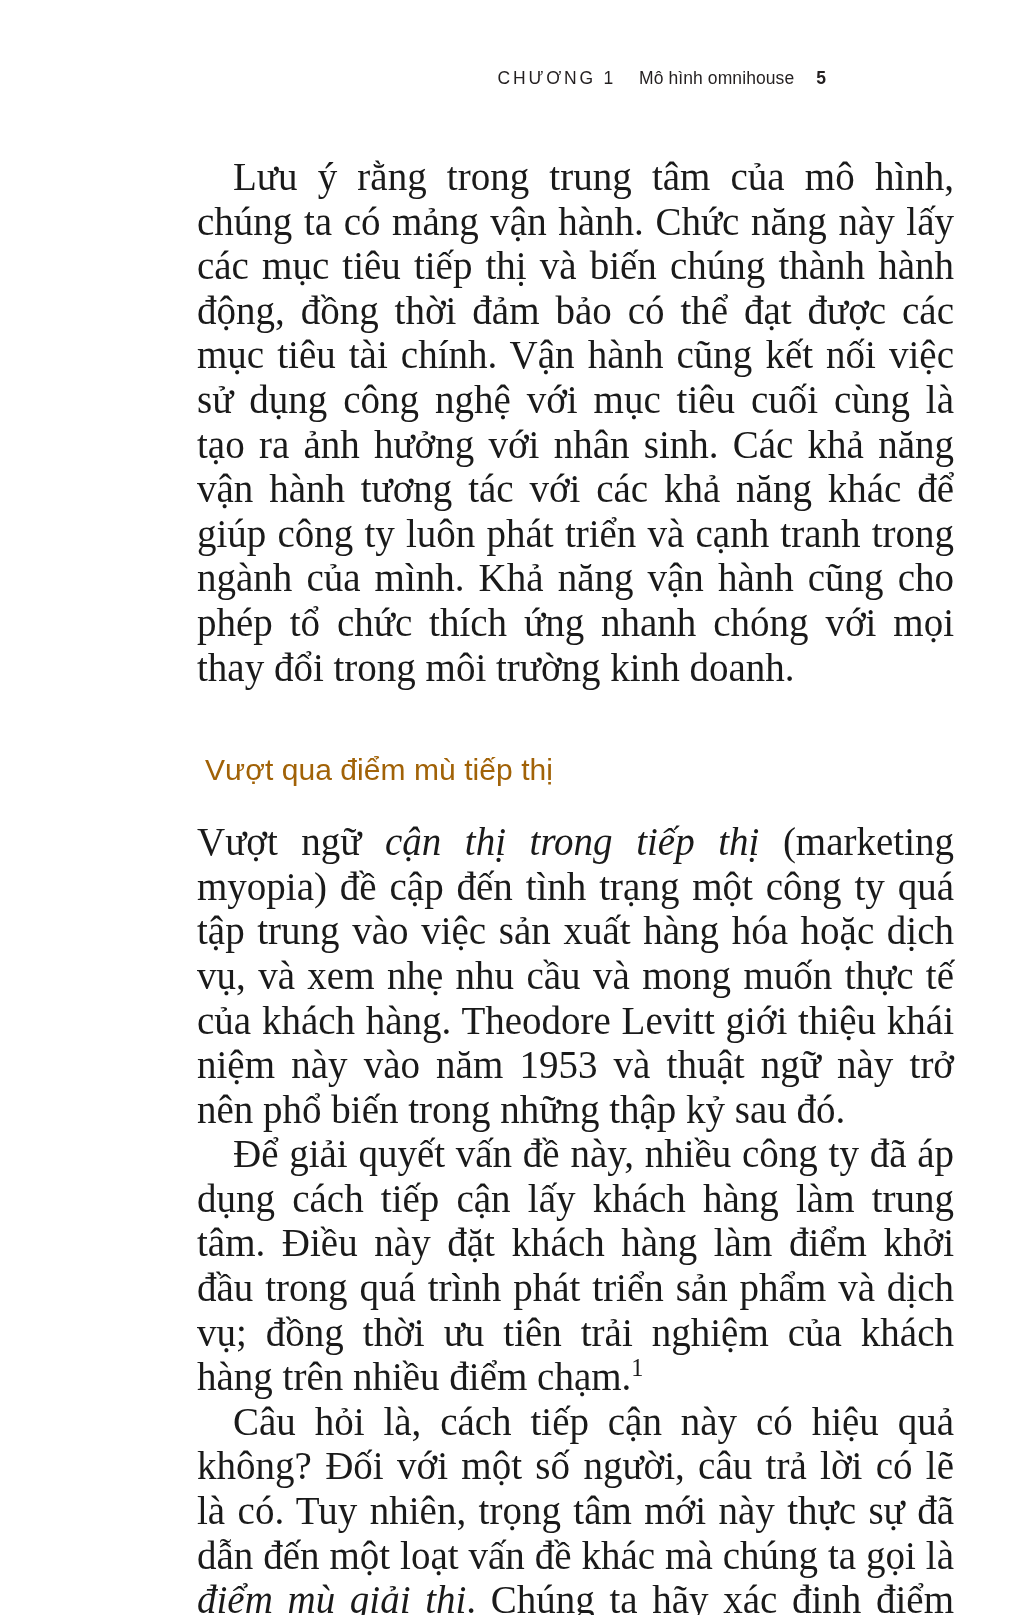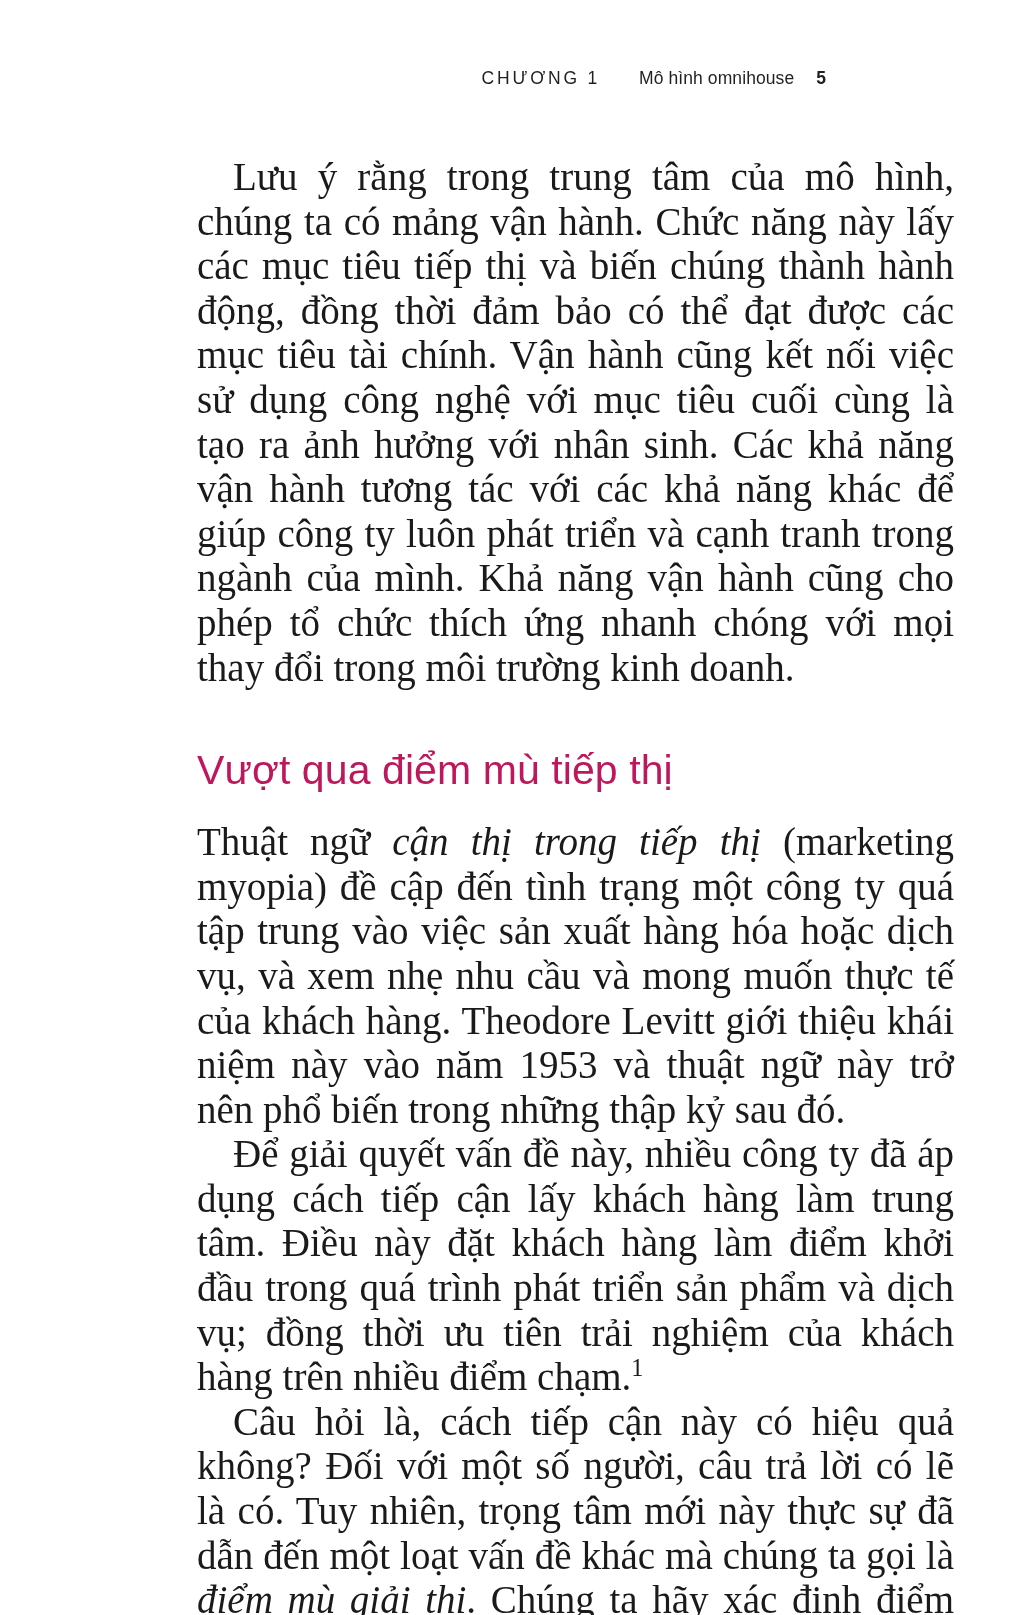--- a/index.html
+++ b/index.html
@@ -30,21 +30,21 @@
     font-family: "Liberation Sans", sans-serif;
     font-size: 17.5px;
     color: #231f20;
     letter-spacing: 0.09em;
   }
   .running-head .chapter-label {
     letter-spacing: 0.16em;
     font-weight: 400;
   }
   .running-head .chapter-title {
-    margin-left: 39px;
+    margin-left: 23px;
     letter-spacing: 0.005em;
   }
   .running-head .folio {
     margin-left: 22px;
     font-weight: 700;
     letter-spacing: 0;
   }
 
   
   .text-column {
@@ -80,27 +80,27 @@
   }
 
   sup.footnote-ref {
     font-size: 0.62em;
     vertical-align: super;
     line-height: 0;
   }
 
   
   h2.section-heading {
-    margin: 0;
+    margin: 8px;
     padding: 0;
     font-family: "Liberation Sans", sans-serif;
     font-weight: 400;
-    font-size: 41px;
+    font-size: 30px;
     line-height: 48px;
-    color: #be185d;
+    color: #a16207;
     letter-spacing: 0.002em;
   }
 
   .heading-block {
     margin-top: 56px;
     margin-bottom: 26px;
   }
 </style>
 </head>
 <body>
@@ -115,21 +115,21 @@
 
   <div class="text-column">
 
     <p class="body-text indent">Lưu ý rằng trong trung tâm của mô hình, chúng ta có mảng vận hành. Chức năng này lấy các mục tiêu tiếp thị và biến chúng thành hành động, đồng thời đảm bảo có thể đạt được các mục tiêu tài chính. Vận hành cũng kết nối việc sử dụng công nghệ với mục tiêu cuối cùng là tạo ra ảnh hưởng với nhân sinh. Các khả năng vận hành tương tác với các khả năng khác để giúp công ty luôn phát triển và cạnh tranh trong ngành của mình. Khả năng vận hành cũng cho phép tổ chức thích ứng nhanh chóng với mọi thay đổi trong môi trường kinh doanh.</p>
 
     <div class="heading-block">
       <h2 class="section-heading">Vượt qua điểm mù tiếp thị</h2>
     </div>
 
     <p class="body-text flush">
-      <span>Thuật ngữ </span><em class="term">cận thị trong tiếp thị</em><span> (marketing myopia) đề cập đến tình trạng một công ty quá tập trung vào việc sản xuất hàng hóa hoặc dịch vụ, và xem nhẹ nhu cầu và mong muốn thực tế của khách hàng. Theodore Levitt giới thiệu khái niệm này vào năm 1953 và thuật ngữ này trở nên phổ biến trong những thập kỷ sau đó.</span>
+      <span>Vượt ngữ </span><em class="term">cận thị trong tiếp thị</em><span> (marketing myopia) đề cập đến tình trạng một công ty quá tập trung vào việc sản xuất hàng hóa hoặc dịch vụ, và xem nhẹ nhu cầu và mong muốn thực tế của khách hàng. Theodore Levitt giới thiệu khái niệm này vào năm 1953 và thuật ngữ này trở nên phổ biến trong những thập kỷ sau đó.</span>
     </p>
 
     <p class="body-text indent">
       <span>Để giải quyết vấn đề này, nhiều công ty đã áp dụng cách tiếp cận lấy khách hàng làm trung tâm. Điều này đặt khách hàng làm điểm khởi đầu trong quá trình phát triển sản phẩm và dịch vụ; đồng thời ưu tiên trải nghiệm của khách hàng trên nhiều điểm chạm.</span><sup class="footnote-ref">1</sup>
     </p>
 
     <p class="body-text indent">
       <span>Câu hỏi là, cách tiếp cận này có hiệu quả không? Đối với một số người, câu trả lời có lẽ là có. Tuy nhiên, trọng tâm mới này thực sự đã dẫn đến một loạt vấn đề khác mà chúng ta gọi là </span><em class="term">điểm mù giải thị</em><span>. Chúng ta hãy xác định điểm mù này và xem xét xem nó có thể gây ra vấn đề như</span>
     </p>
 

